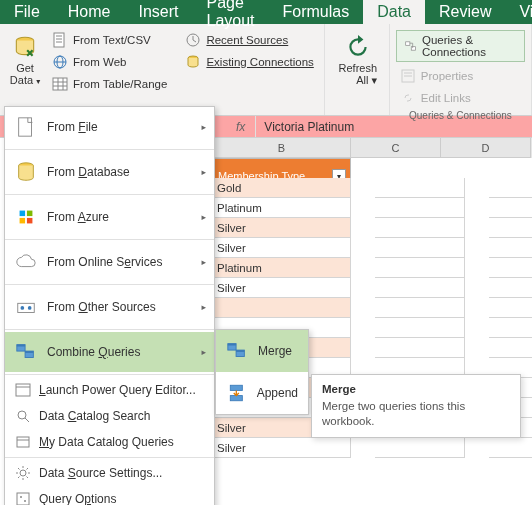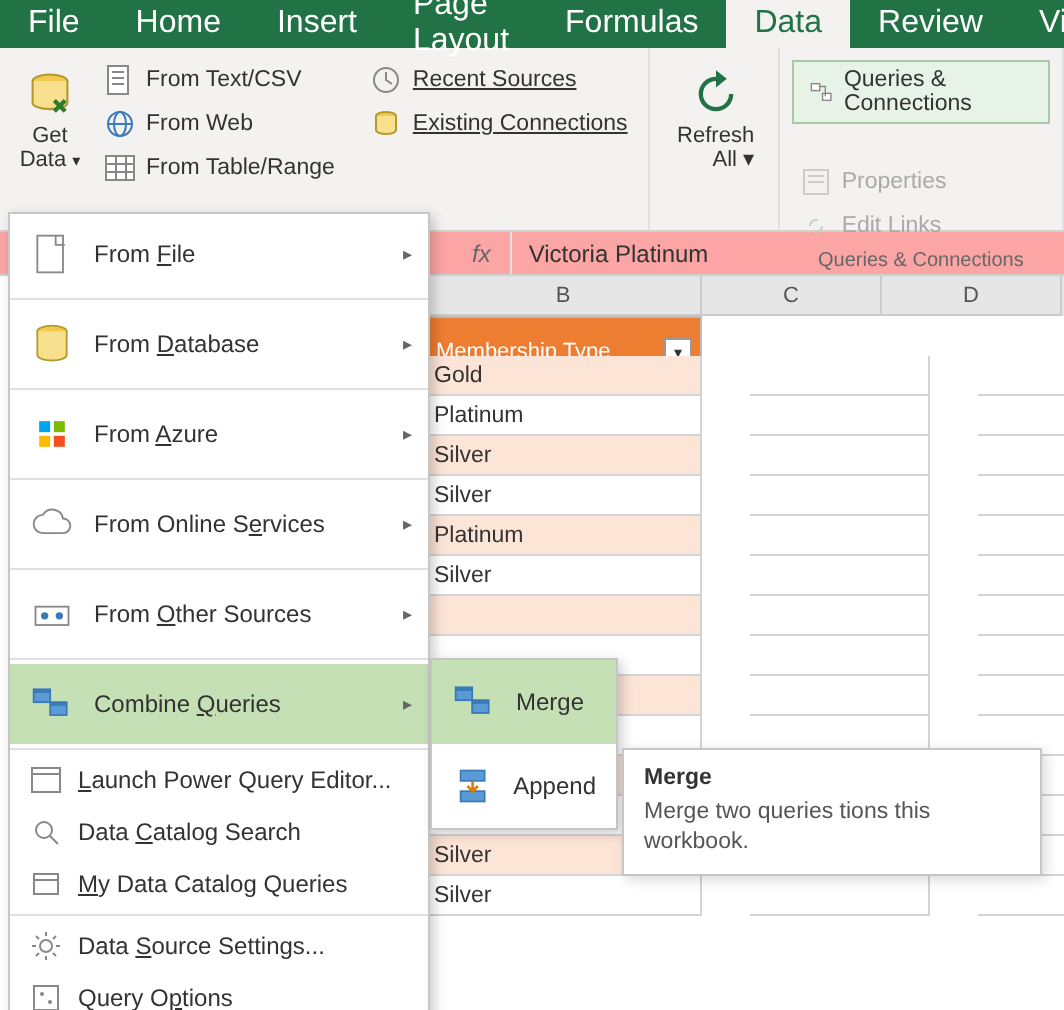--- a/index.html
+++ b/index.html
@@ -168,21 +168,21 @@
     <div class="qc-btn-wrap">
       <div class="qc-btn">
         <svg width="14" height="14" viewBox="0 0 16 16">
             <rect x="1" y="2" width="6" height="5" fill="#fff" stroke="#888"></rect>
             <rect x="9" y="9" width="6" height="5" fill="#fff" stroke="#888"></rect>
             <path d="M7 4h4v7" stroke="#888" fill="none"></path>
           </svg>
         <span>Queries &amp; Connections</span>
       </div>
     </div>
-    <div class="small-items" style="margin-top:17px;text-align:center;">
+    <div class="small-items" style="margin-top:2px;text-align:center;">
       <div class="small-item disabled">
         <svg class="ico" viewBox="0 0 16 16">
             <rect x="2" y="2" width="12" height="12" fill="none" stroke="#ccc"></rect>
             <line x1="4" y1="5" x2="12" y2="5" stroke="#ccc"></line>
             <line x1="4" y1="8" x2="12" y2="8" stroke="#ccc"></line>
           </svg>
         <span>Properties</span>
       </div>
       <div class="small-item disabled">
         <svg class="ico" viewBox="0 0 16 16">

